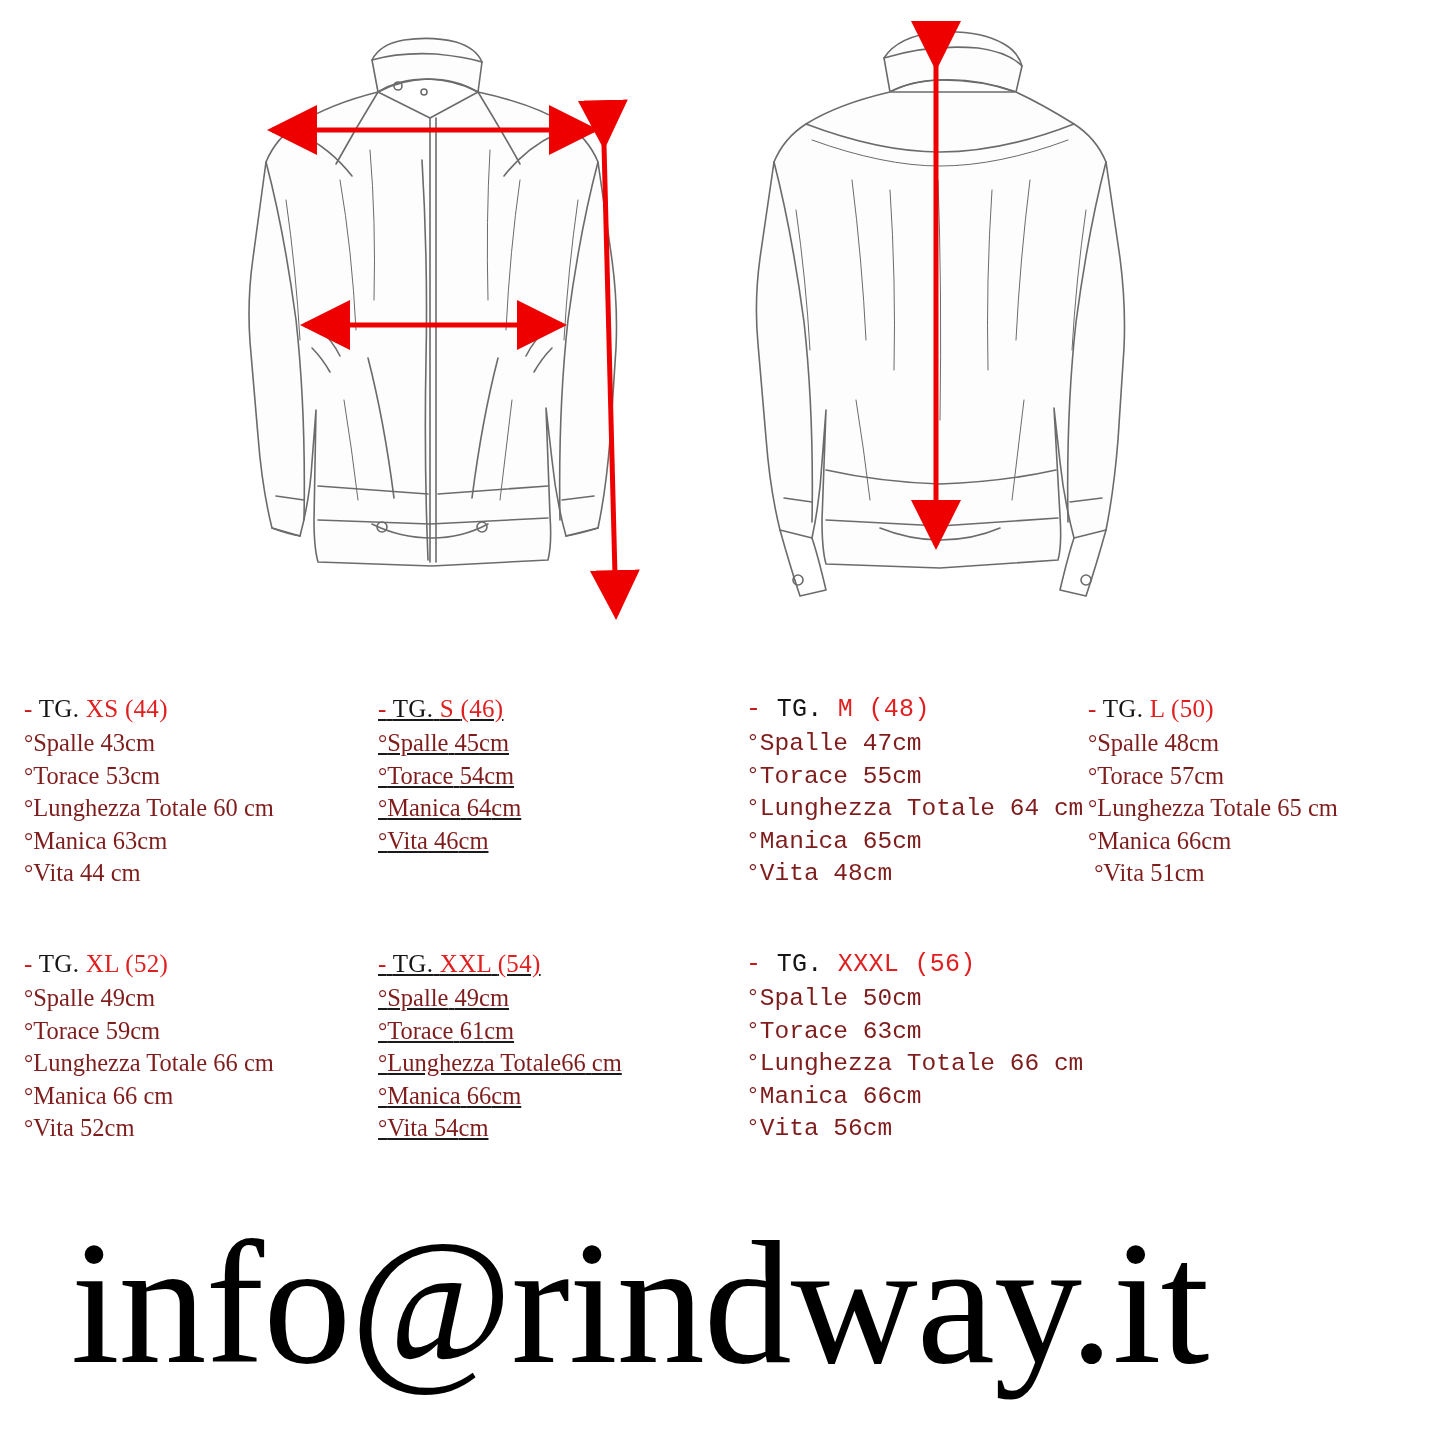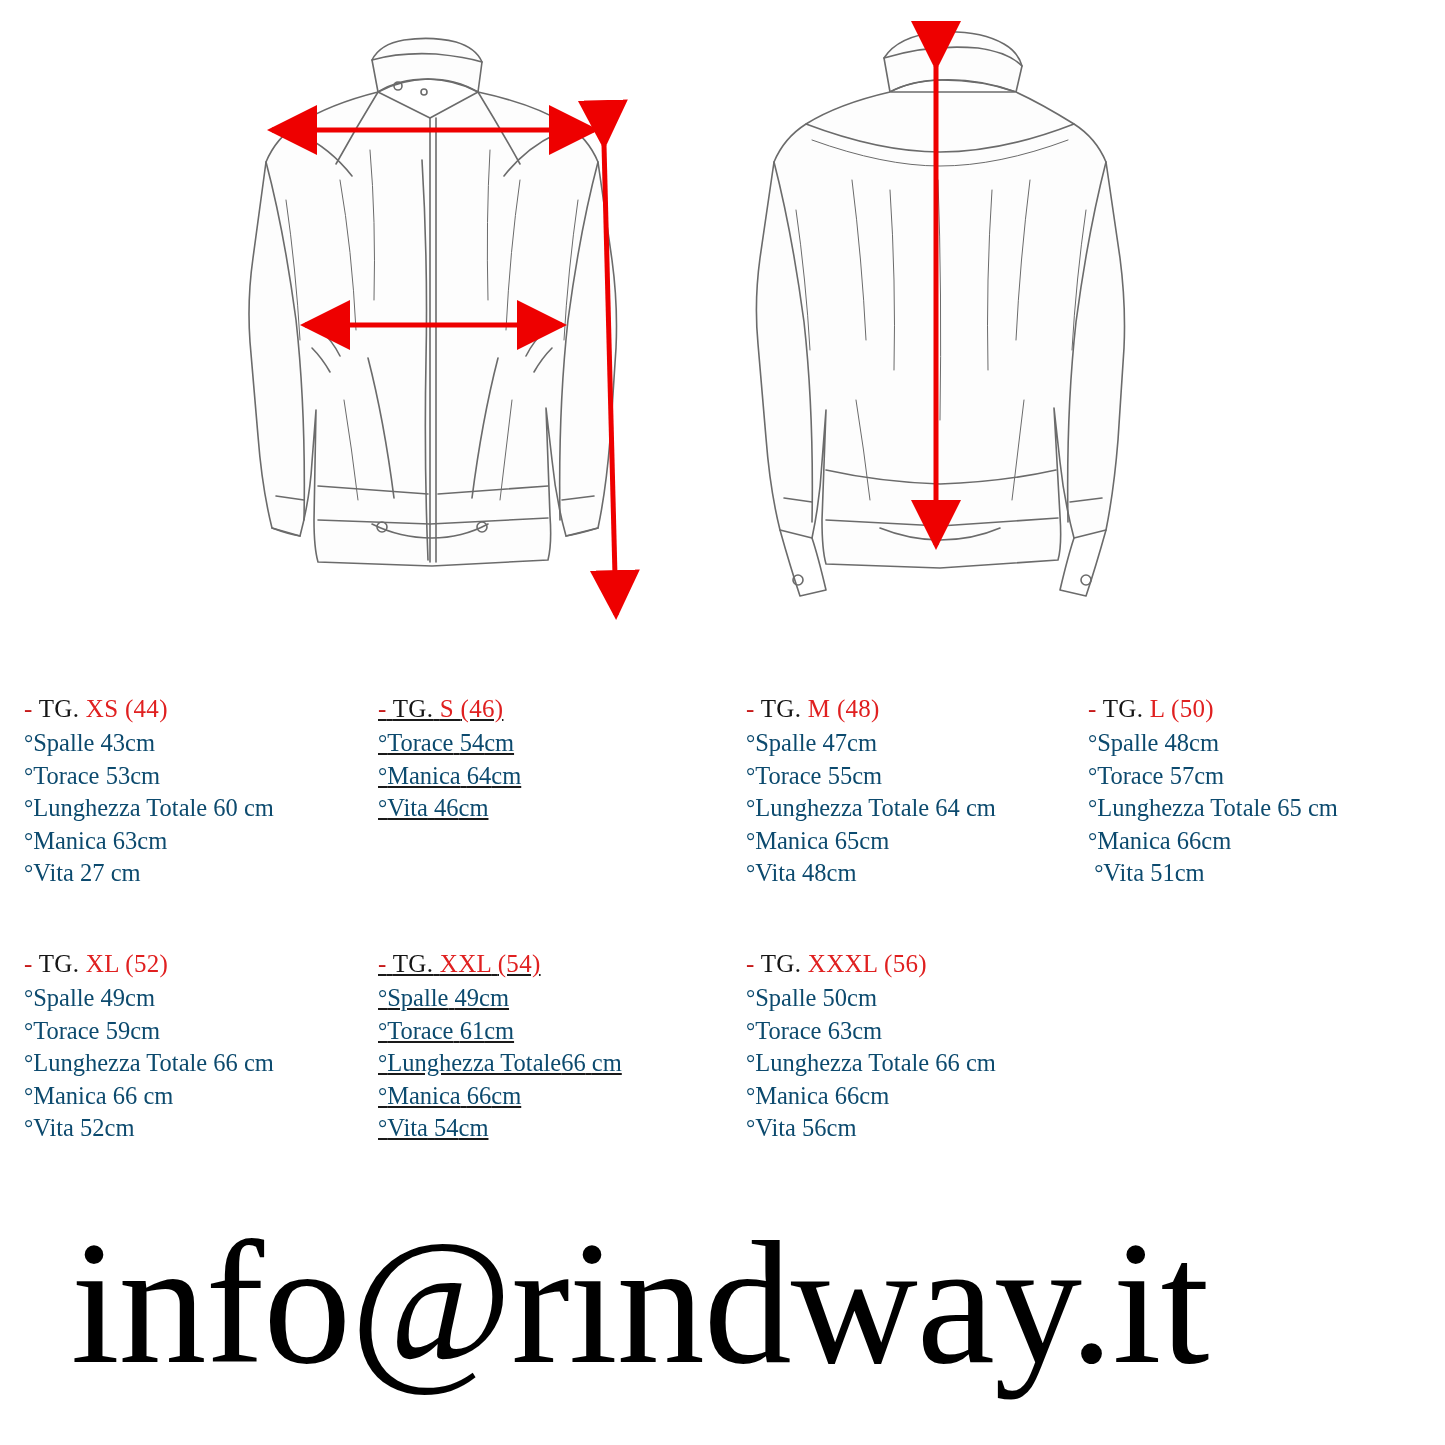--- a/index.html
+++ b/index.html
@@ -52,30 +52,30 @@
   .size-title .tg {
     color: #151515;
   }
   .size-title .code {
     color: #e02020;
   }
   .size-line {
     font-size: 24.5px;
     line-height: 1.33;
     white-space: nowrap;
-    color: #0c4a6e;
+    color: #7f1d1d;
   }
   .size-line .deg {
     font-size: 23px;
   }
 
   
   .col1 { left: 24px; }
   .col2 { left: 378px; text-decoration: underline; }
-  .col3 { left: 746px; }
+  .col3 { left: 746px; font-family: Liberation Mono, monospace; }
   .col4 { left: 1088px; }
   .row1 { top: 20px; }
   .row2 { top: 275px; }
 
   
   #email-footer {
     position: absolute;
     left: 0;
     top: 1215px;
     width: 1279px;
@@ -279,32 +279,36 @@
     <div class="size-line">
       <span class="deg">°</span><span>Lunghezza Totale</span>
       <span>60</span> <span>cm</span>
     </div>
     <div class="size-line">
       <span class="deg">°</span><span>Manica</span>
       <span>63</span><span>cm</span>
     </div>
     <div class="size-line">
       <span class="deg">°</span><span>Vita</span>
-      <span>27</span> <span>cm</span>
+      <span>44</span> <span>cm</span>
     </div>
   </div>
 
   <div class="size-block col2 row1">
     <div class="size-title">
       <span class="dash">-</span>
       <span class="tg">TG.</span>
       <span class="code">S</span>
       <span class="code">(46)</span>
     </div>
     <div class="size-line">
+      <span class="deg">°</span><span>Spalle</span>
+      <span>45</span><span>cm</span>
+    </div>
+    <div class="size-line">
       <span class="deg">°</span><span>Torace</span>
       <span>54</span><span>cm</span>
     </div>
     <div class="size-line">
       <span class="deg">°</span><span>Manica</span>
       <span>64</span><span>cm</span>
     </div>
     <div class="size-line">
       <span class="deg">°</span><span>Vita</span>
       <span>46</span><span>cm</span>

